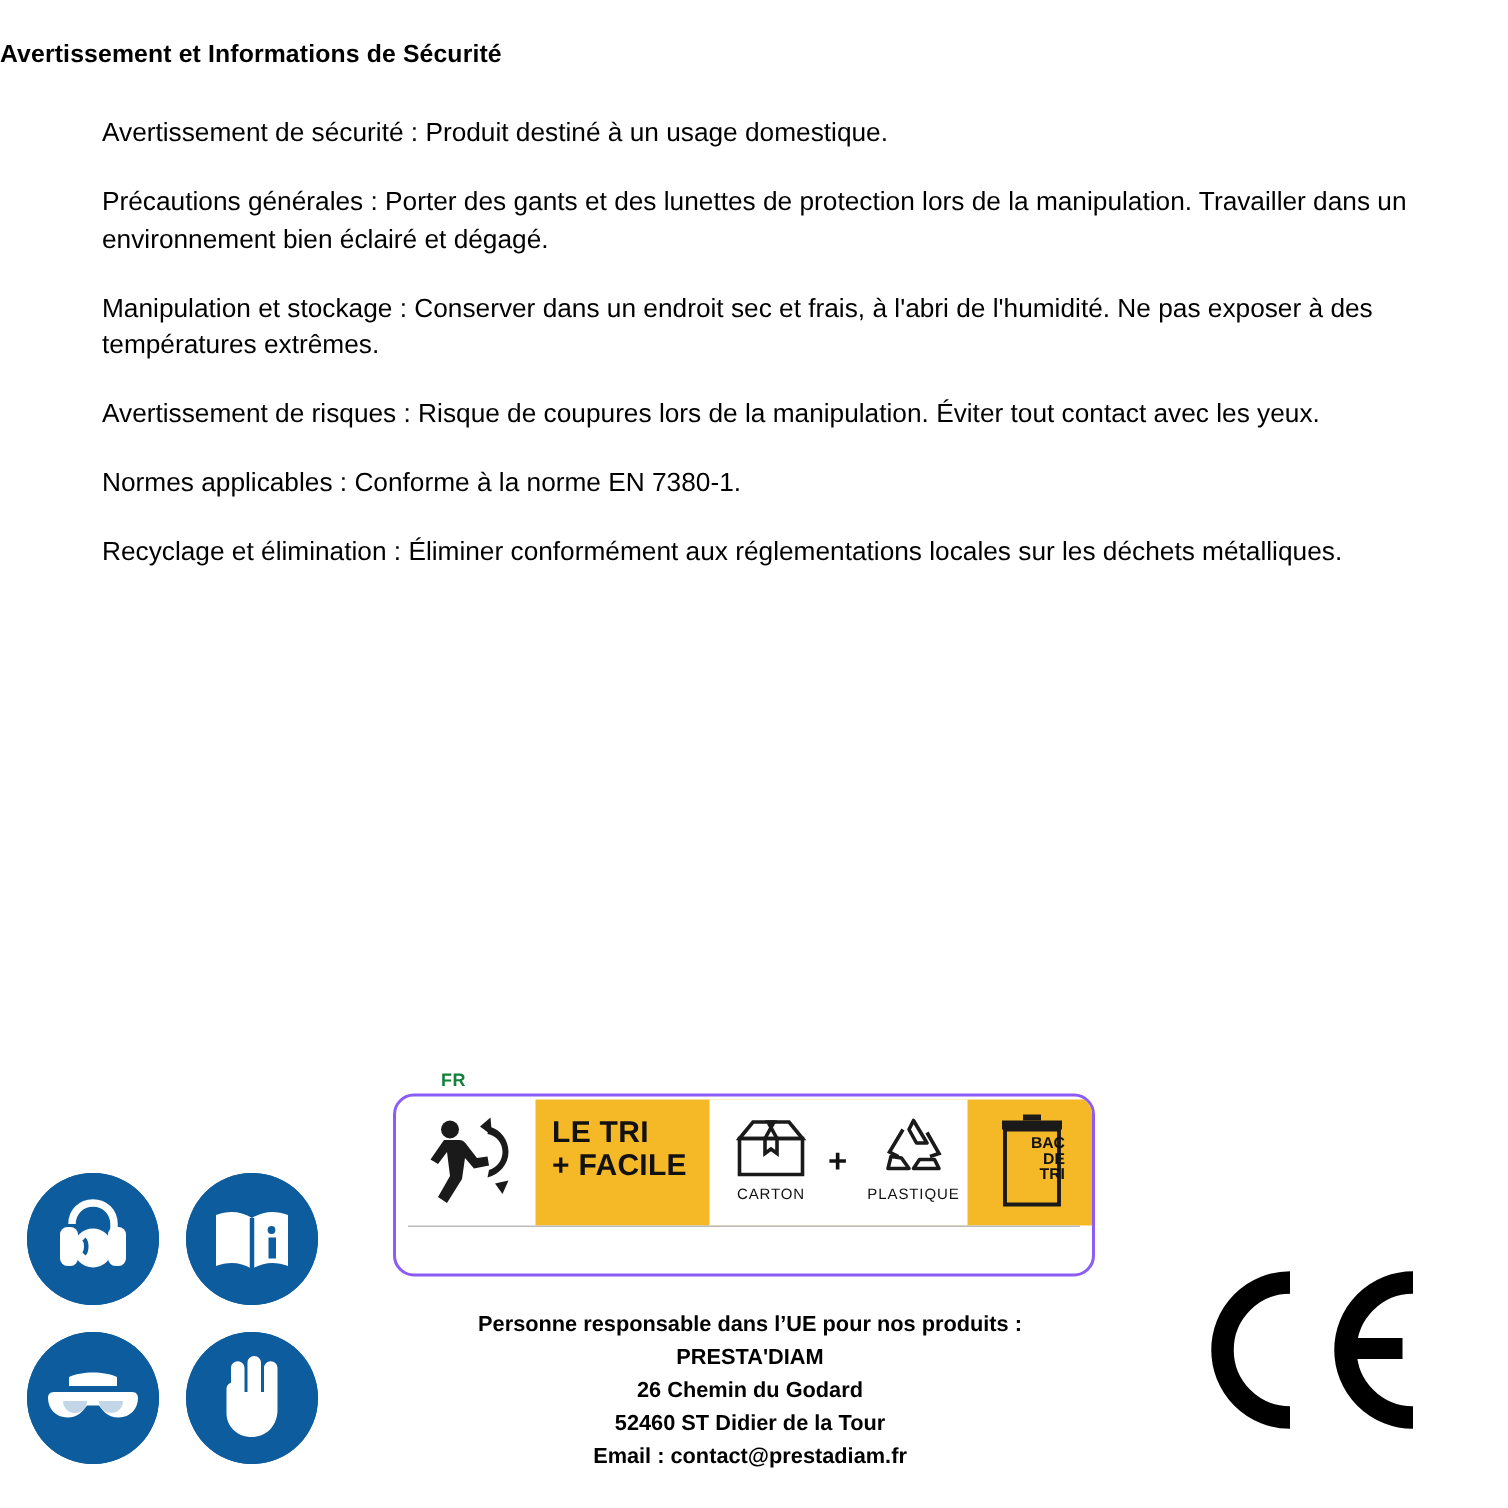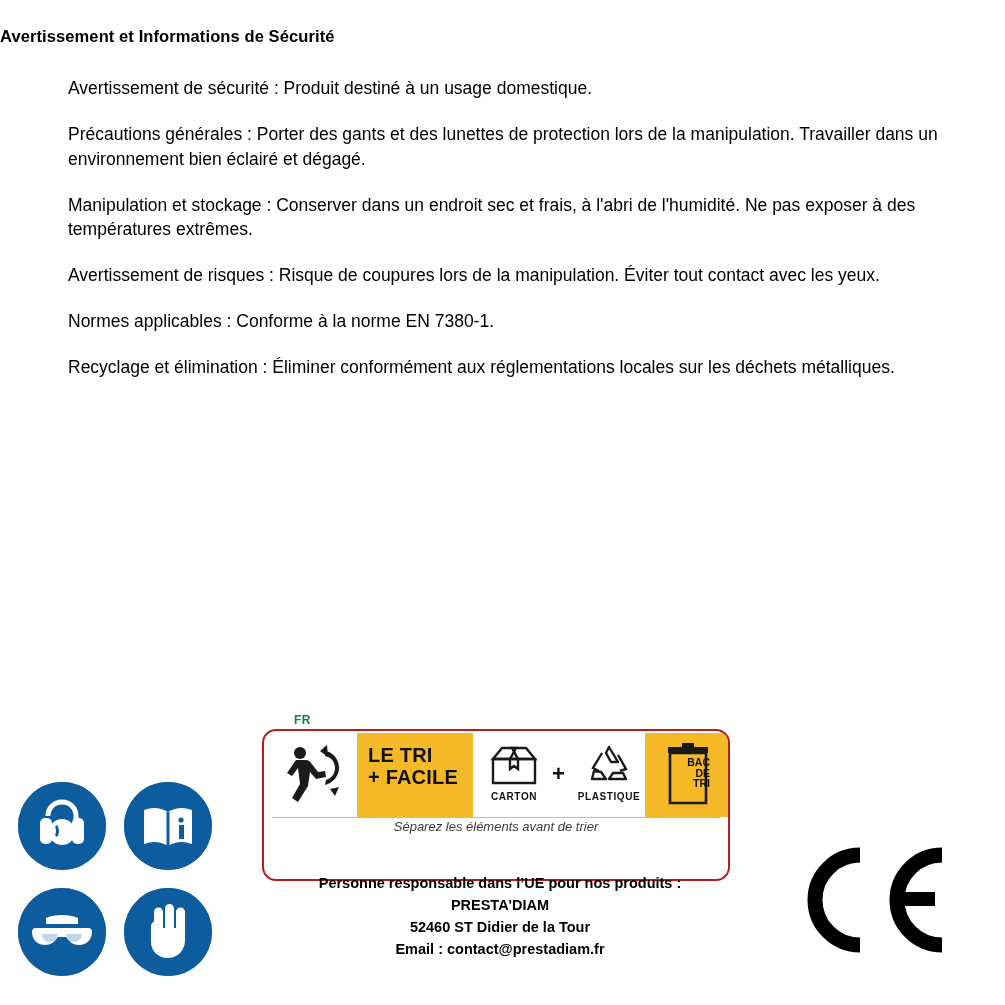--- a/index.html
+++ b/index.html
@@ -84,22 +84,22 @@
     font-weight: bold;
     color: #15803d;
     letter-spacing: 0.4px;
     margin-left: 28px;
   }
   .tri-box {
     position: absolute;
     left: 0;
     top: 16px;
     width: 468px;
-    height: 152px;
-    border: 2px solid #b91c1c;
+    height: 122px;
+    border: 2px solid #8b5cf6;
     border-radius: 14px;
     background: #ffffff;
     box-sizing: border-box;
     overflow: hidden;
   }
   .tri-yellow {
     position: absolute;
     left: 93px;
     top: 2px;
     width: 373px;
@@ -136,21 +136,21 @@
     position: absolute;
     top: 12px;
     width: 70px;
     text-align: center;
   }
   .tri-item .glyph {
     height: 44px;
   }
   .tri-item .cap {
     font-size: 10px;
-    font-weight: bold;
+    font-weight: normal;
     letter-spacing: 0.6px;
     color: #111;
     margin-top: 4px;
   }
   .tri-plus {
     position: absolute;
     left: 288px;
     top: 30px;
     font-size: 22px;
     font-weight: bold;
@@ -332,27 +332,27 @@
           <path d="M26 2h12v4H26z" fill="#1a1a1a"></path>
         </svg>
         <div class="bintext">
           <div>BAC</div>
           <div>DE</div>
           <div>TRI</div>
         </div>
       </div>
 
       <div class="tri-sep"></div>
-      <div class="tri-footer">Séparez les éléments avant de trier</div>
     </div>
   </div>
 
   <div class="resp-block">
     <div>Personne responsable dans l’UE pour nos produits :</div>
     <div>PRESTA'DIAM</div>
+    <div>26 Chemin du Godard</div>
     <div>52460 ST Didier de la Tour</div>
     <div>Email : contact@prestadiam.fr</div>
   </div>
 
   <div class="ce-mark">
     <svg width="150" height="110" viewBox="0 0 150 110" aria-hidden="true">
       <path d="M60 10a45 45 0 1 0 0 90" fill="none" stroke="#000000" stroke-width="15"></path>
       <path d="M142 10a45 45 0 1 0 0 90" fill="none" stroke="#000000" stroke-width="15"></path>
       <rect x="97" y="47" width="38" height="14" fill="#000000"></rect>
     </svg>

